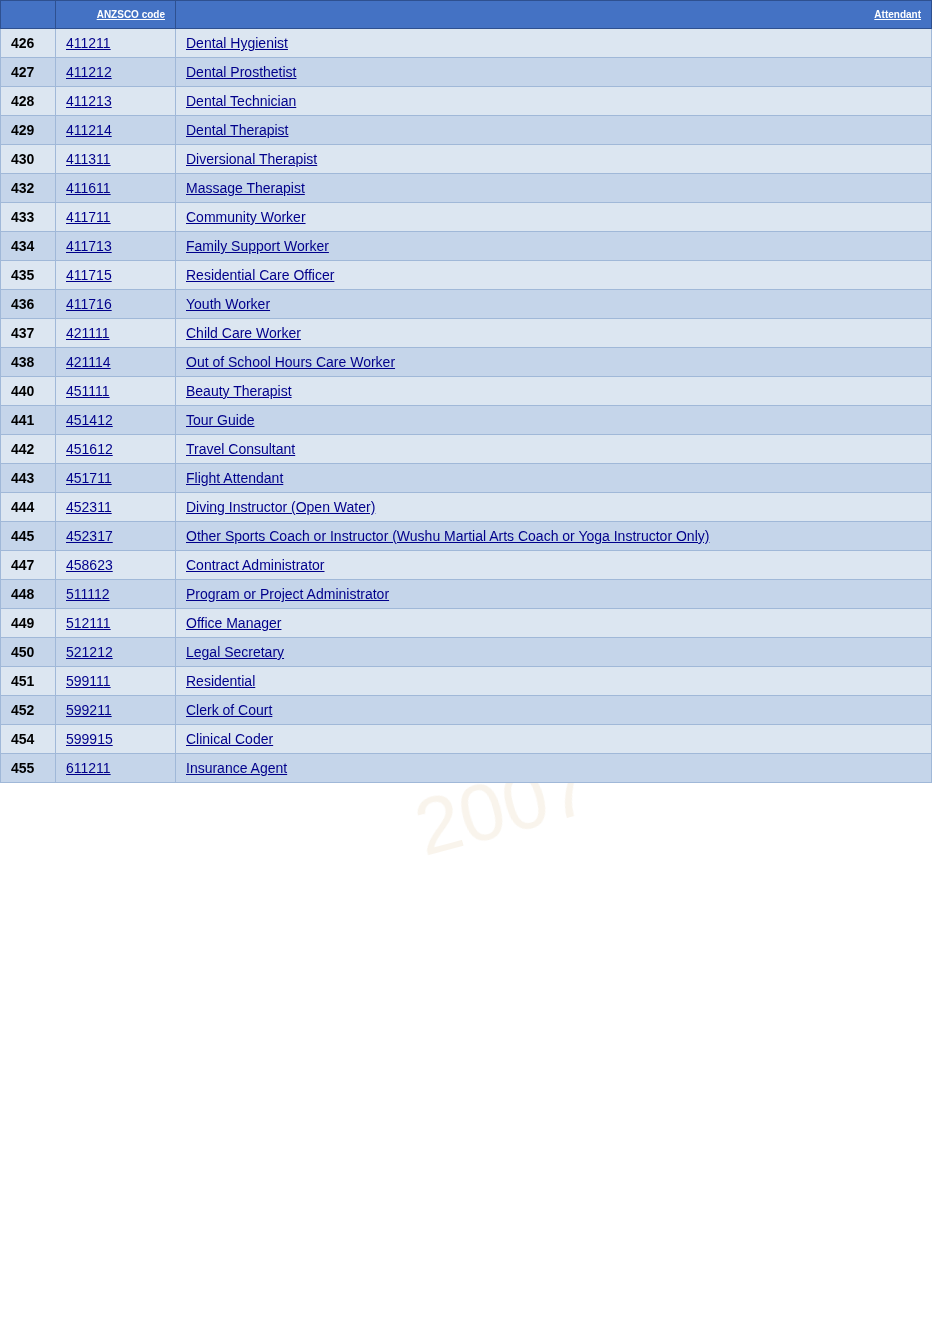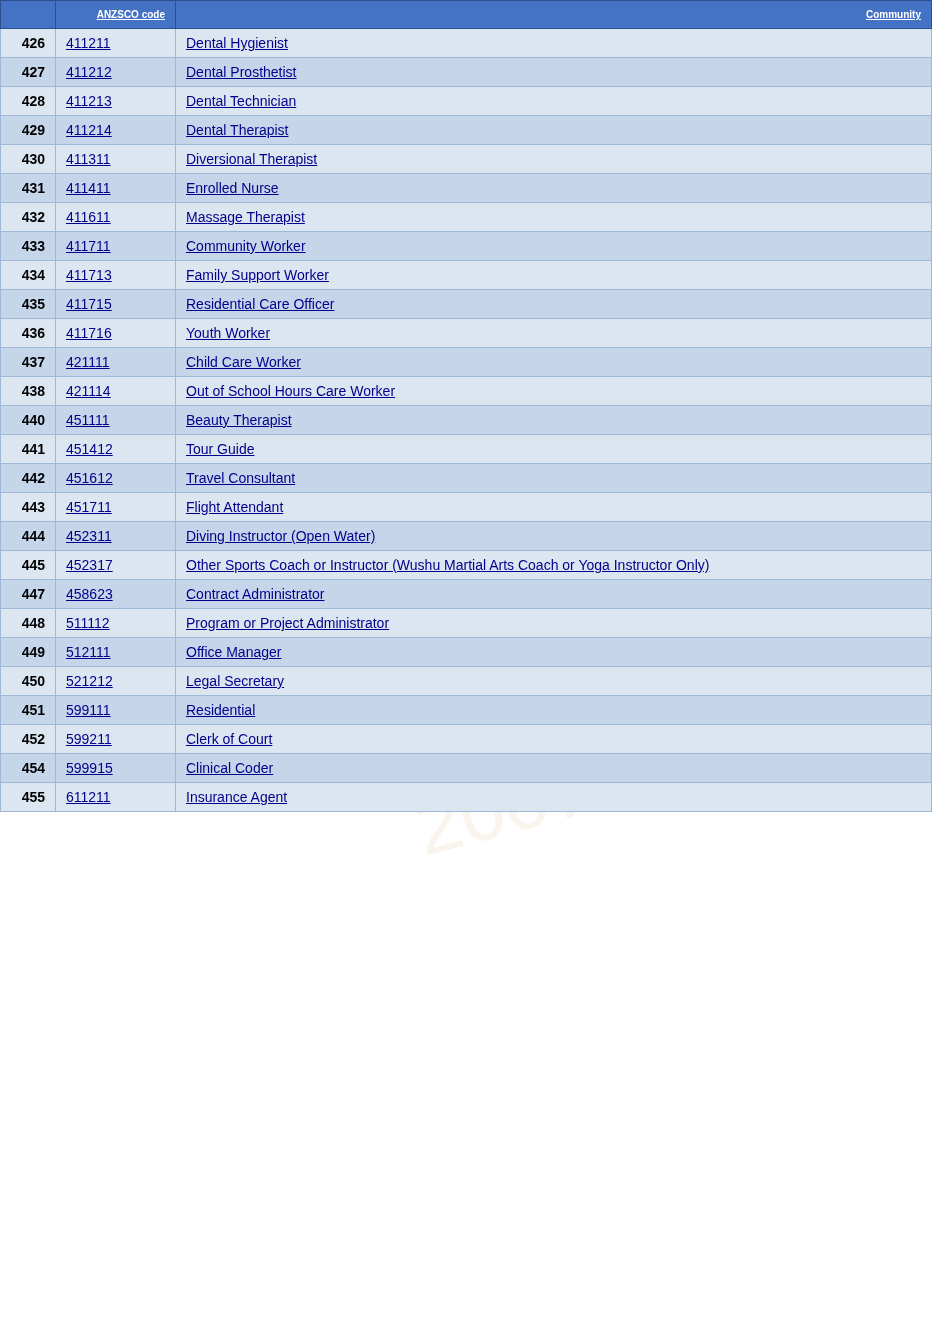--- a/index.html
+++ b/index.html
@@ -51,21 +51,21 @@
     tbody tr:nth-child(even) {
       background-color: #c5d5ea;
     }
     tbody td {
       padding: 6px 10px;
       border: 1px solid #a0b8d8;
       vertical-align: top;
     }
     td.num-col {
       font-weight: normal;
-      text-align: right;
+      text-align: left;
       width: 55px;
     }
     td.code-col {
       width: 120px;
     }
     td.code-col a, td.occ-col a {
       color: #00008b;
       text-decoration: underline;
     }
     td.occ-col {
@@ -78,21 +78,21 @@
 <div class="watermark">移民<br>移民<br>since<br>2007</div>
 
 <table>
   <thead>
     <tr>
       <th></th>
       <th>
         <a href="#">ANZSCO code</a>
       </th>
       <th>
-        <a href="#">Community</a>
+        <a href="#">Attendant</a>
       </th>
     </tr>
   </thead>
   <tbody id="table-body">
   <tr>
         <td class="num-col"><strong>426</strong></td>
         <td class="code-col"><a href="#">411211</a></td>
         <td class="occ-col"><a href="#">Dental Hygienist</a></td>
       </tr>
       <tr>
@@ -109,25 +109,20 @@
         <td class="num-col"><strong>429</strong></td>
         <td class="code-col"><a href="#">411214</a></td>
         <td class="occ-col"><a href="#">Dental Therapist</a></td>
       </tr>
       <tr>
         <td class="num-col"><strong>430</strong></td>
         <td class="code-col"><a href="#">411311</a></td>
         <td class="occ-col"><a href="#">Diversional Therapist</a></td>
       </tr>
       <tr>
-        <td class="num-col"><strong>431</strong></td>
-        <td class="code-col"><a href="#">411411</a></td>
-        <td class="occ-col"><a href="#">Enrolled Nurse</a></td>
-      </tr>
-      <tr>
         <td class="num-col"><strong>432</strong></td>
         <td class="code-col"><a href="#">411611</a></td>
         <td class="occ-col"><a href="#">Massage Therapist</a></td>
       </tr>
       <tr>
         <td class="num-col"><strong>433</strong></td>
         <td class="code-col"><a href="#">411711</a></td>
         <td class="occ-col"><a href="#">Community Worker</a></td>
       </tr>
       <tr>

